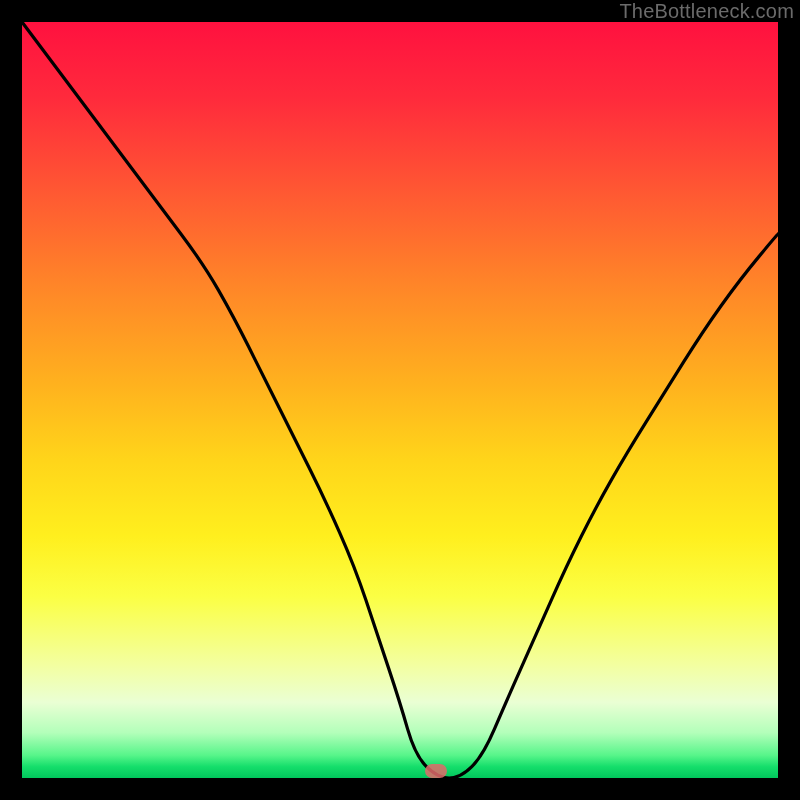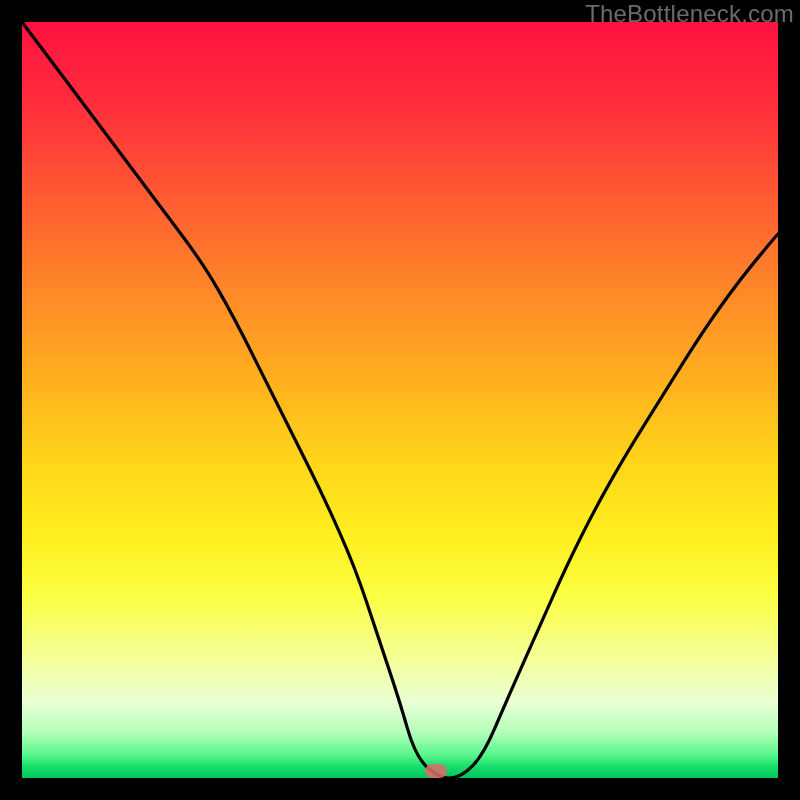--- a/index.html
+++ b/index.html
@@ -53,21 +53,21 @@
     height: 14px;
     border-radius: 7px;
     background: #e26a6a;
     opacity: 0.85;
   }
   .watermark {
     position: absolute;
     top: 0px;
     right: 6px;
     color: #6b6b6b;
-    font-size: 24px;
+    font-size: 20px;
     font-weight: 500;
     letter-spacing: 0.2px;
     user-select: none;
   }
 </style>
 </head>
 <body>
 
 <div class="frame">
 

